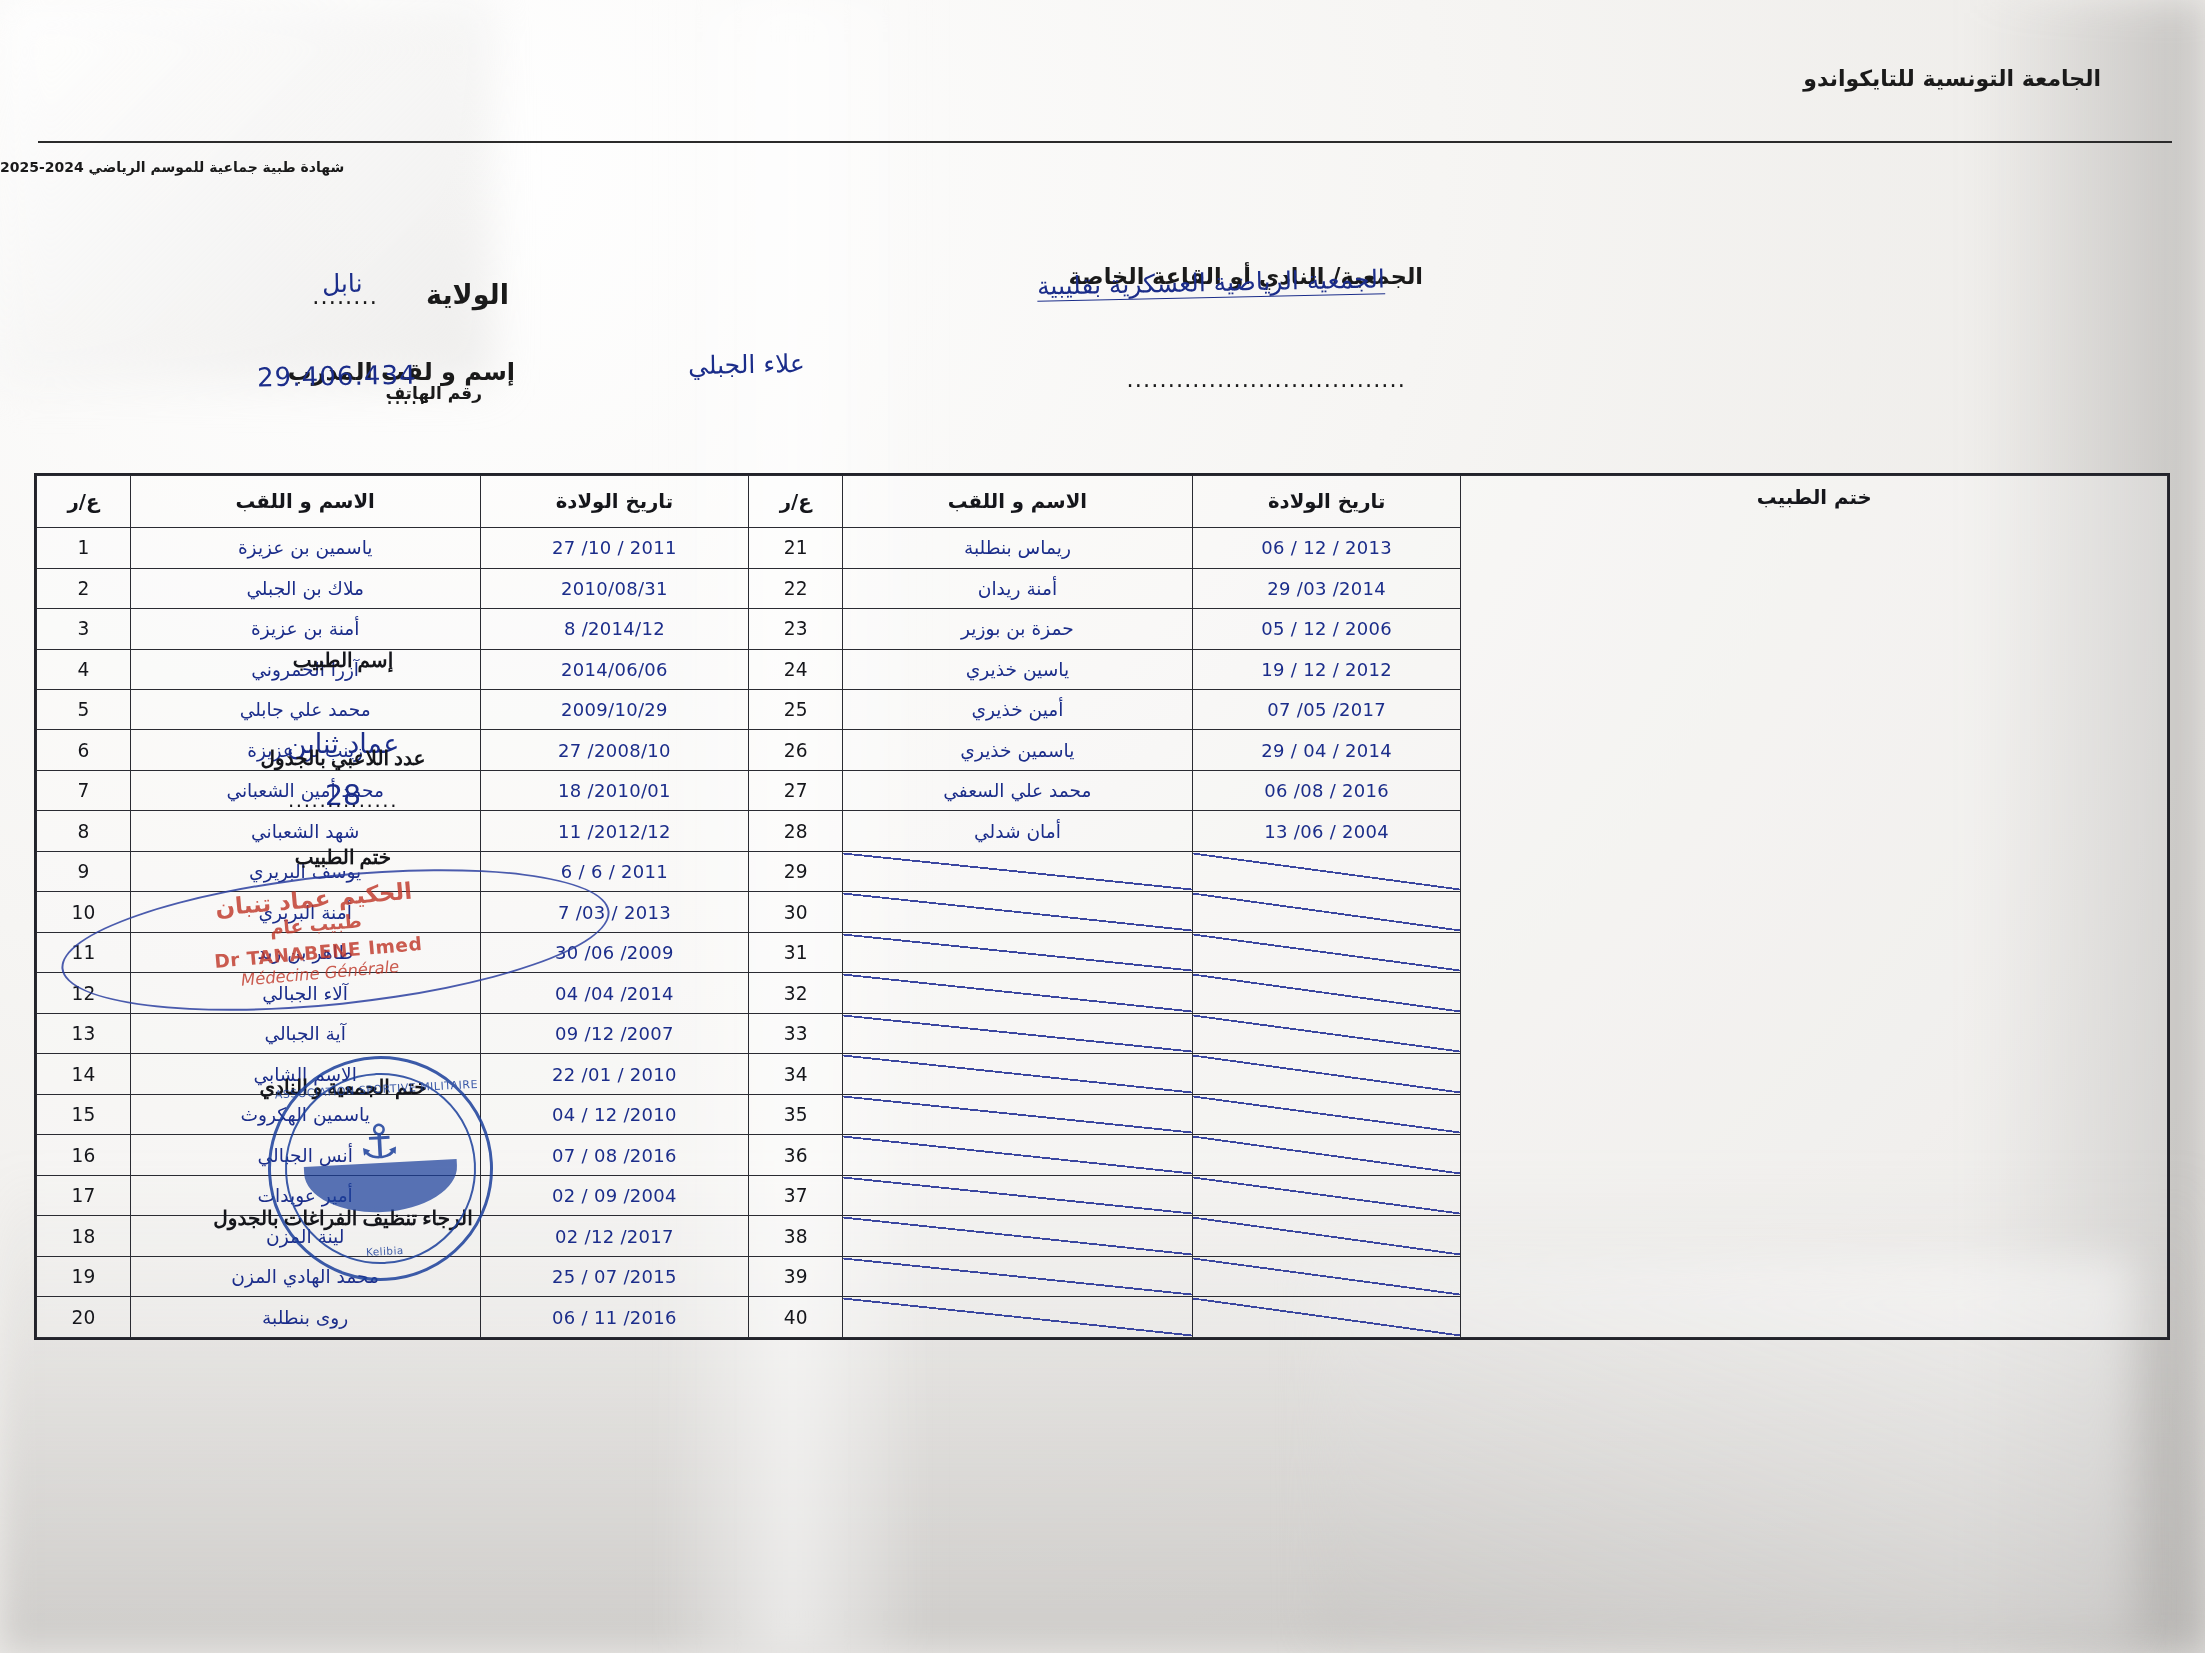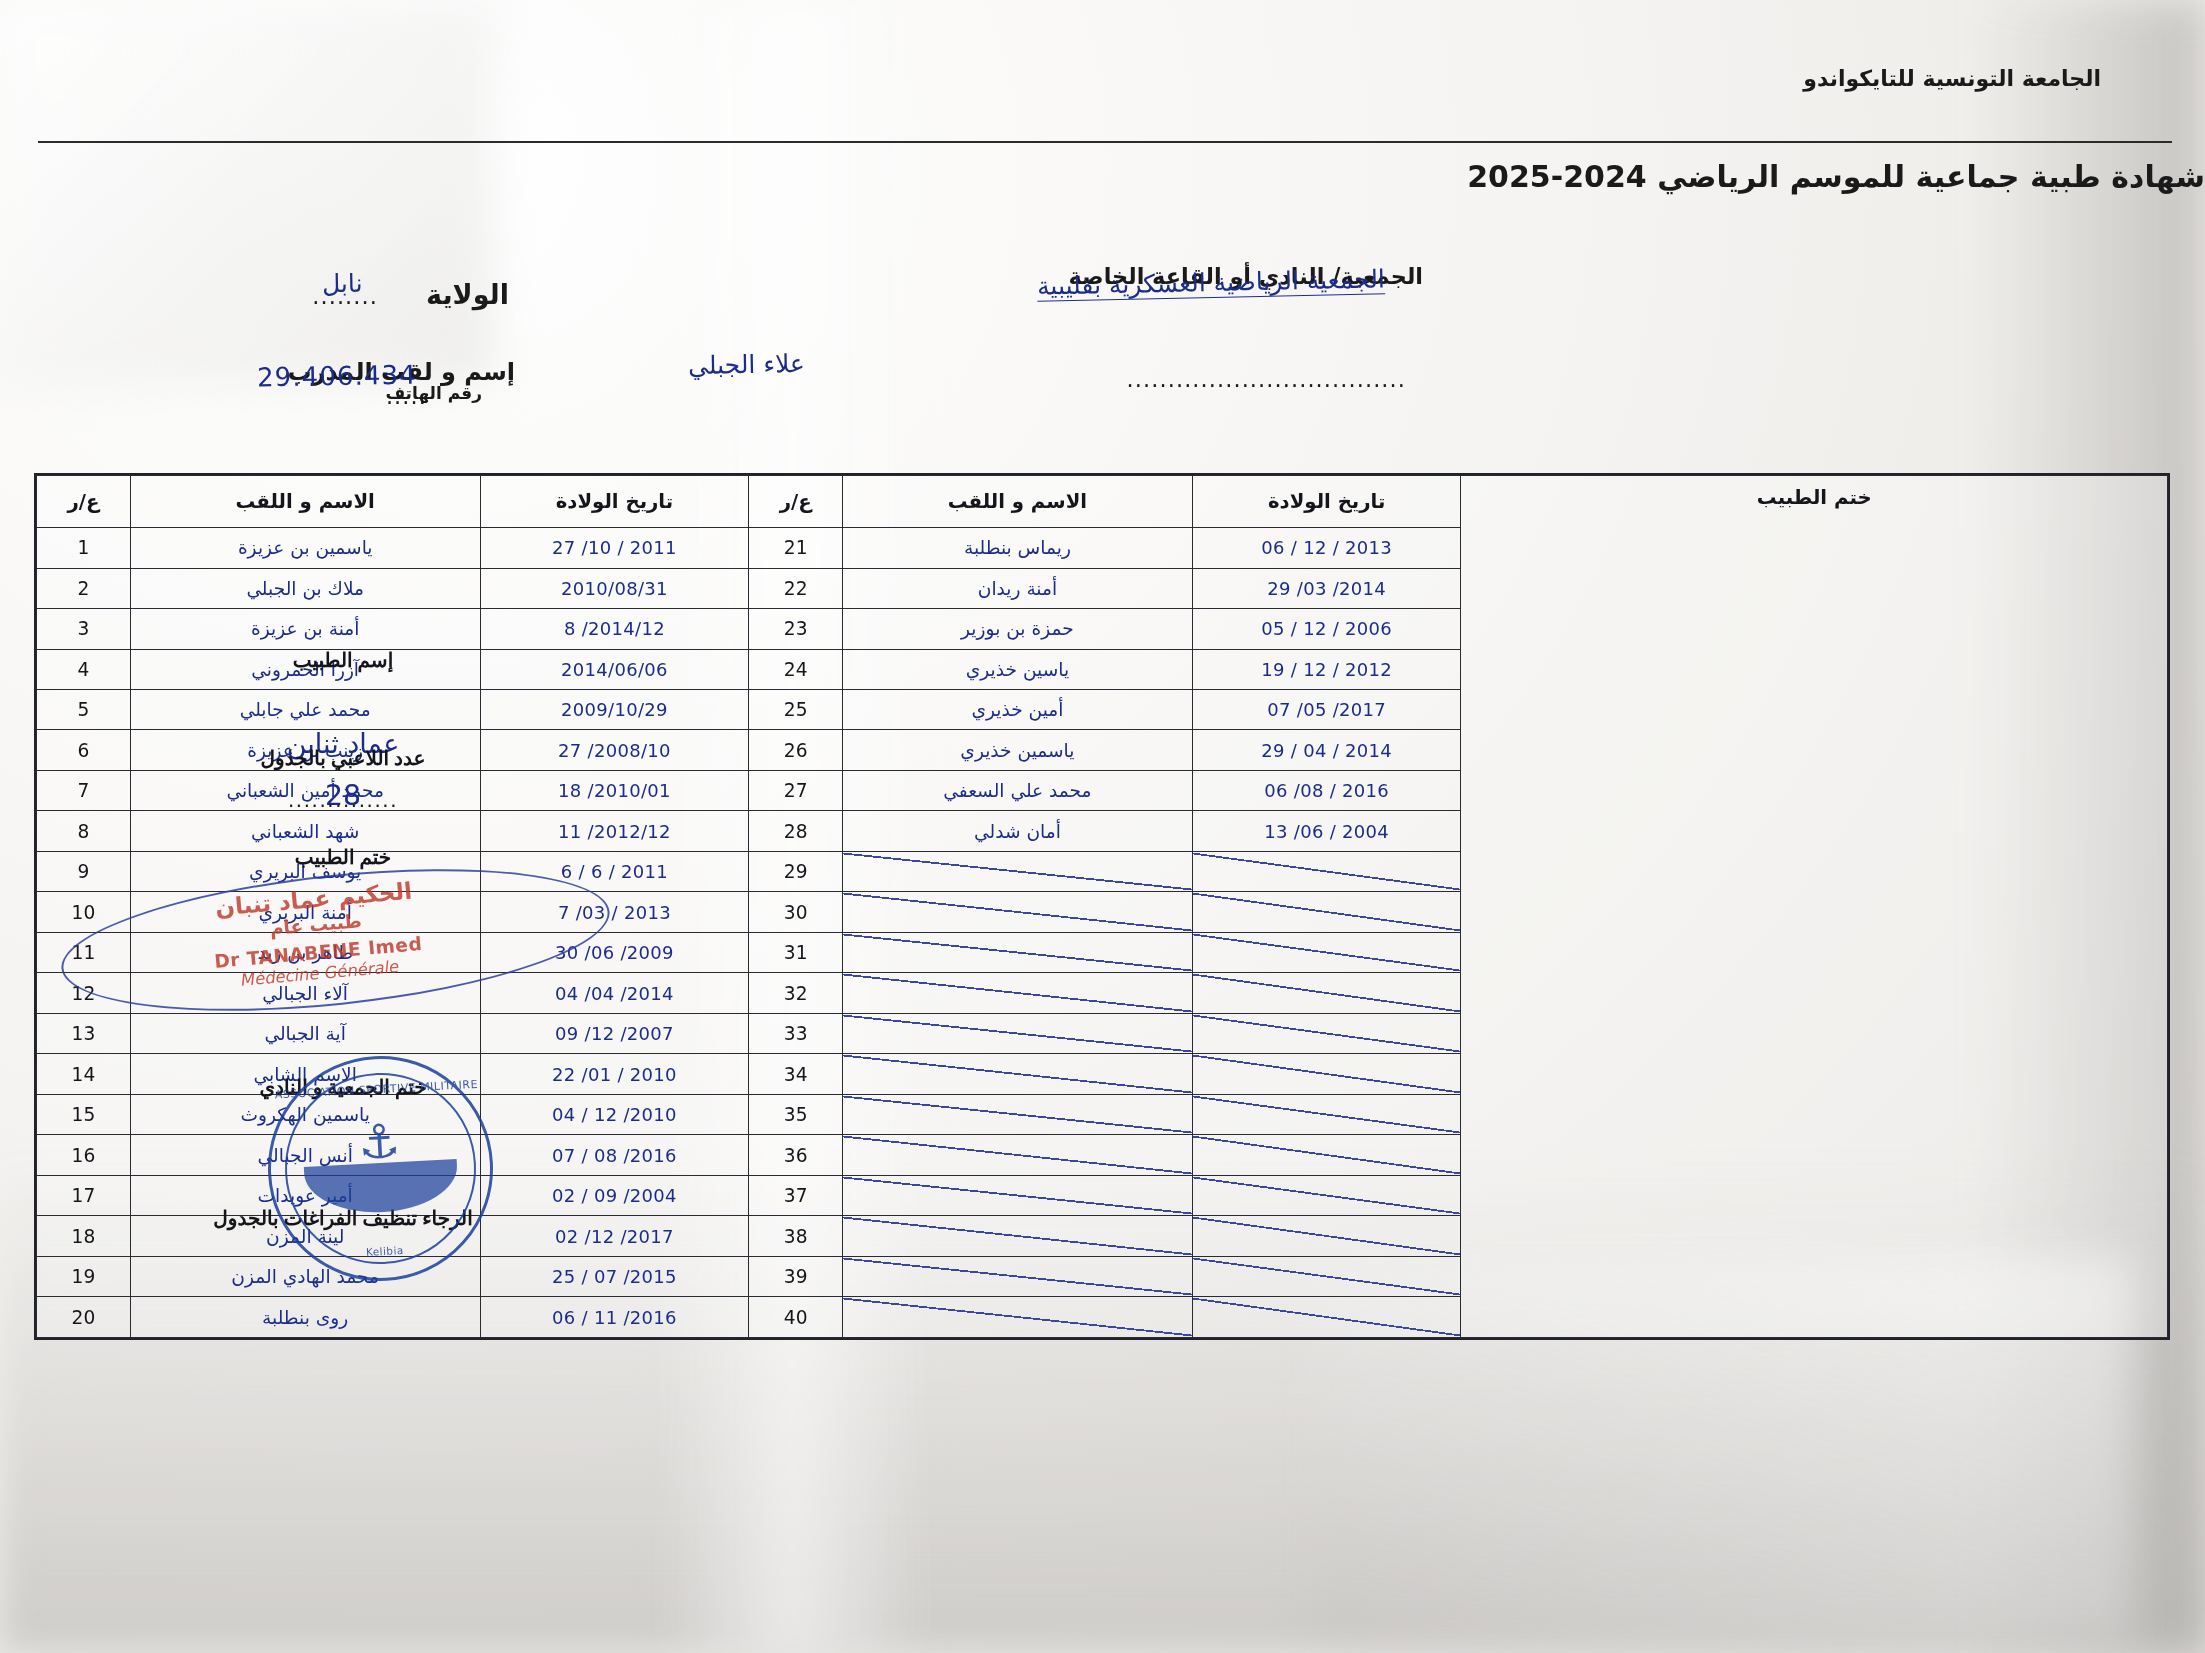--- a/index.html
+++ b/index.html
@@ -64,22 +64,22 @@
     top: 66px; right: 104px;
     font-size: 22px;
     font-weight: 600;
   }
   .hline-top {
     position: absolute;
     left: 38px; right: 33px; top: 141px;
     height: 2.2px; background: #2b2b2b;
   }
   .title1 {
-    top: 159px; left: 0; right: 0; text-align: right;
-    font-size: 30px; font-weight: 600;
+    top: 159px; left: 0; right: 0; text-align: left;
+    font-size: 14px; font-weight: 600;
   }
   .title2 {
     top: 208px; left: 0; right: 0; text-align: center;
     font-size: 22.4px; font-weight: 600;
   }
   .row-club {
     top: 263px; right: 782px;
     font-size: 22.4px; font-weight: 600;
   }
   .row-wilaya {

